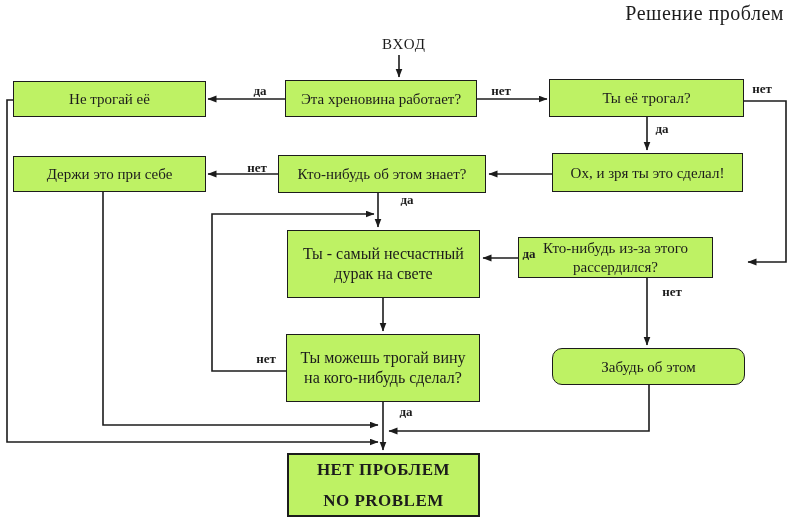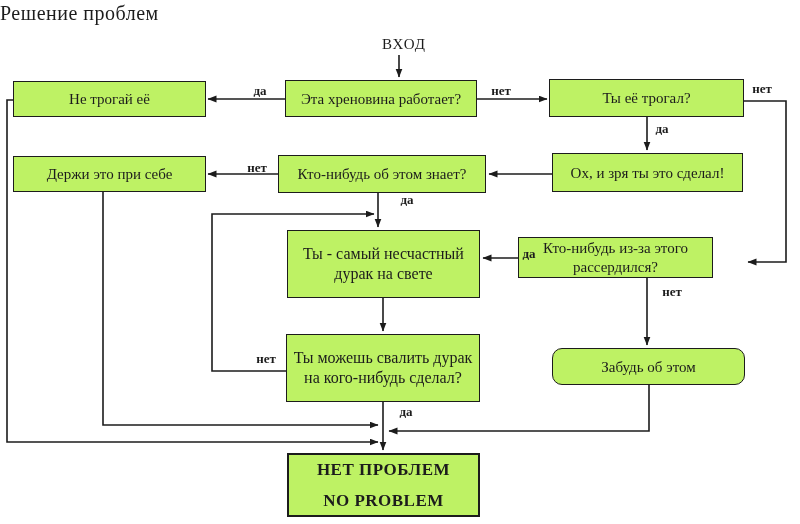--- a/index.html
+++ b/index.html
@@ -2,21 +2,21 @@
 <html><head>
 <meta charset="utf-8">
 <style>
   html,body { margin:0; padding:0; background:#ffffff; }
   .stage {
     position:relative; width:800px; height:524px; background:#ffffff;
     font-family:"Liberation Serif","DejaVu Serif",serif; color:#1c1c1c;
     overflow:hidden;
   }
   .title {
-    position:absolute; left:0; right:0; top:2px; text-align:left;
+    position:absolute; left:0; right:16px; top:2px; text-align:right;
     font-size:20px; letter-spacing:0.5px;
   }
   .entry-label {
     position:absolute; left:360px; top:36px; width:88px; text-align:center;
     font-size:15px; letter-spacing:1px;
   }
   svg.connectors { position:absolute; left:0; top:0; }
   svg.connectors path { stroke:#1c1c1c; stroke-width:1.6; fill:none; }
   .node {
     position:absolute; box-sizing:border-box;
@@ -87,21 +87,21 @@
   <div class="node big" style="left:287px; top:230px; width:193px; height:68px;">
     <span>Ты - самый несчастный</span>
     <span>дурак на свете</span>
   </div>
   <div class="node tight" style="left:518px; top:237px; width:195px; height:41px;">
     <span>Кто-нибудь из-за этого</span>
     <span>рассердился?</span>
   </div>
 
   <div class="node big" style="left:286px; top:334px; width:194px; height:68px;">
-    <span>Ты можешь свалить дурак</span>
+    <span>Ты можешь трогай вину</span>
     <span>на кого-нибудь сделал?</span>
   </div>
   <div class="node" style="left:552px; top:348px; width:193px; height:37px;border-radius:10px;">
     <span>Забудь об этом</span>
   </div>
 
   <div class="node terminal" style="left:287px; top:453px; width:193px; height:64px;">
     <span>НЕТ ПРОБЛЕМ</span>
     <span>NO PROBLEM</span>
   </div>

